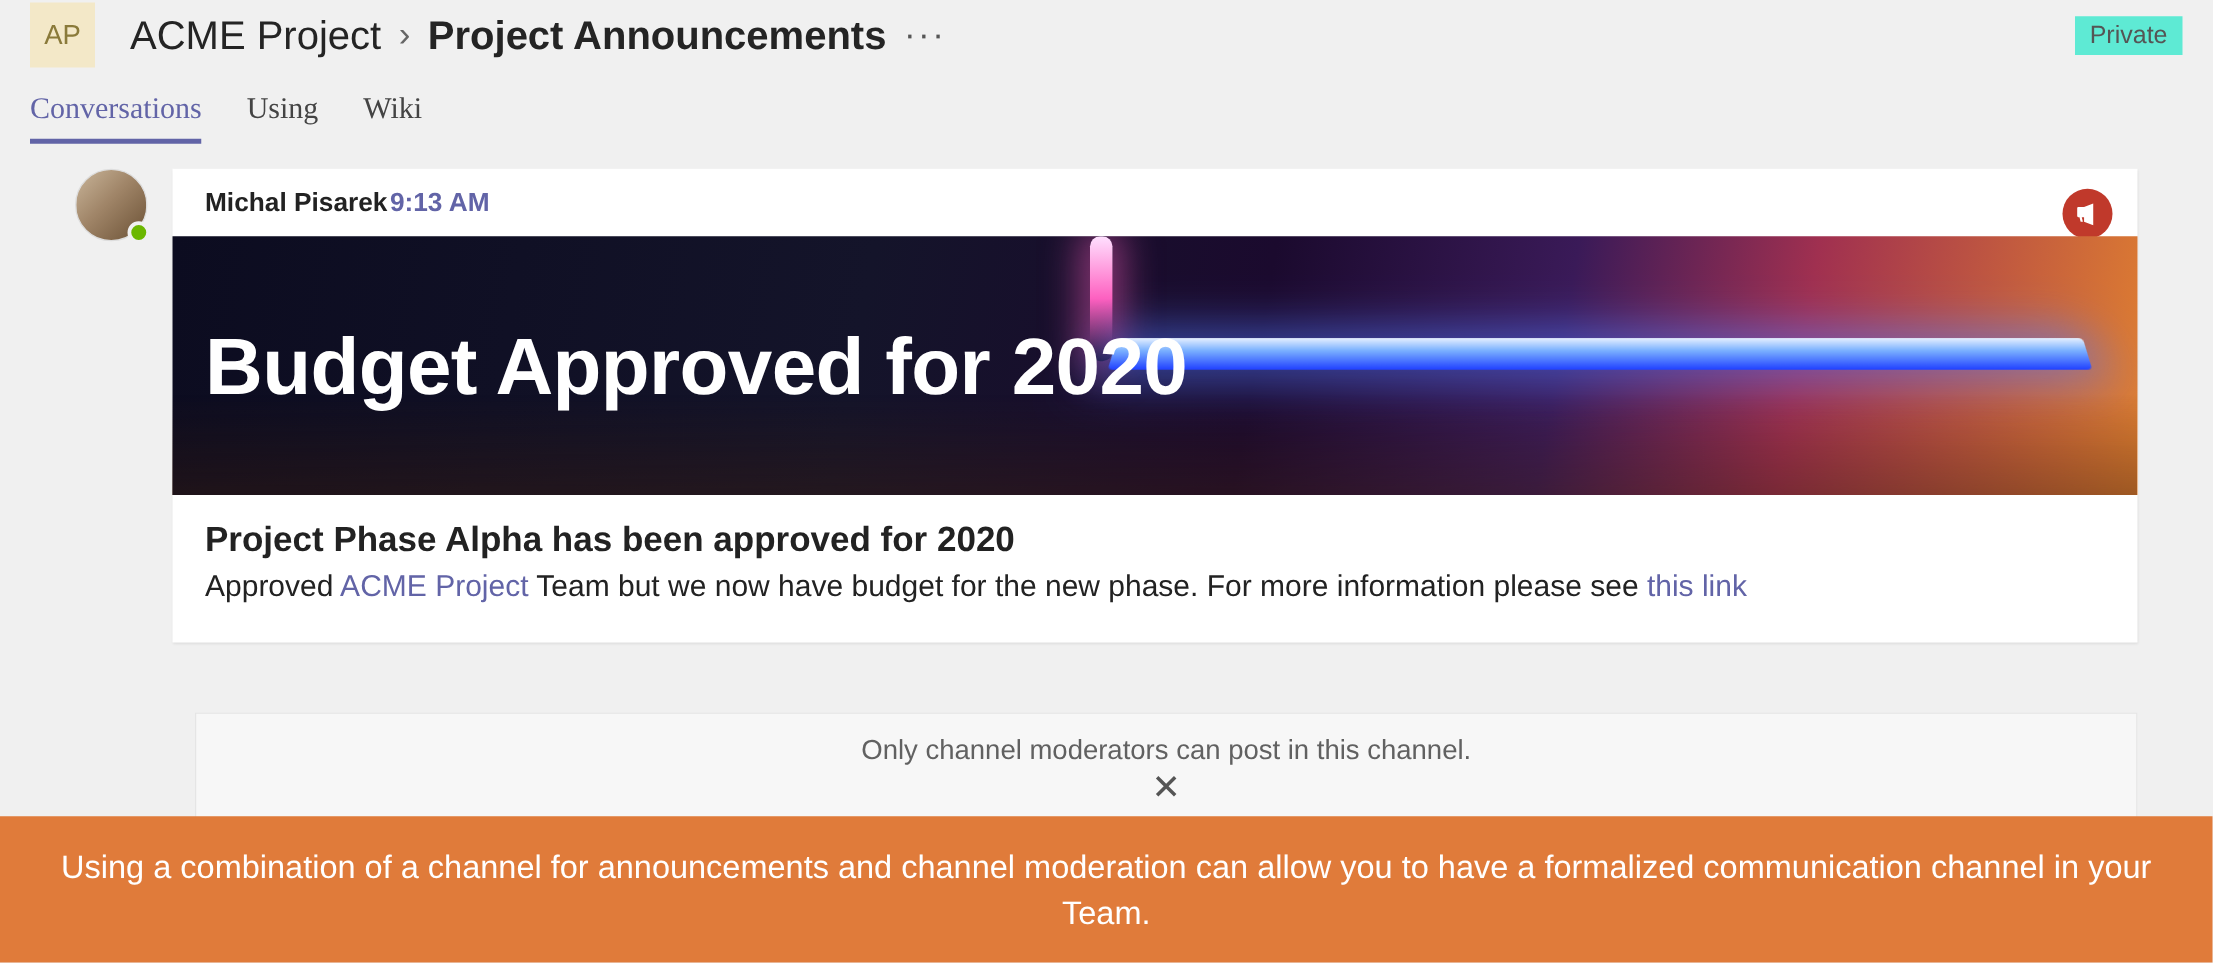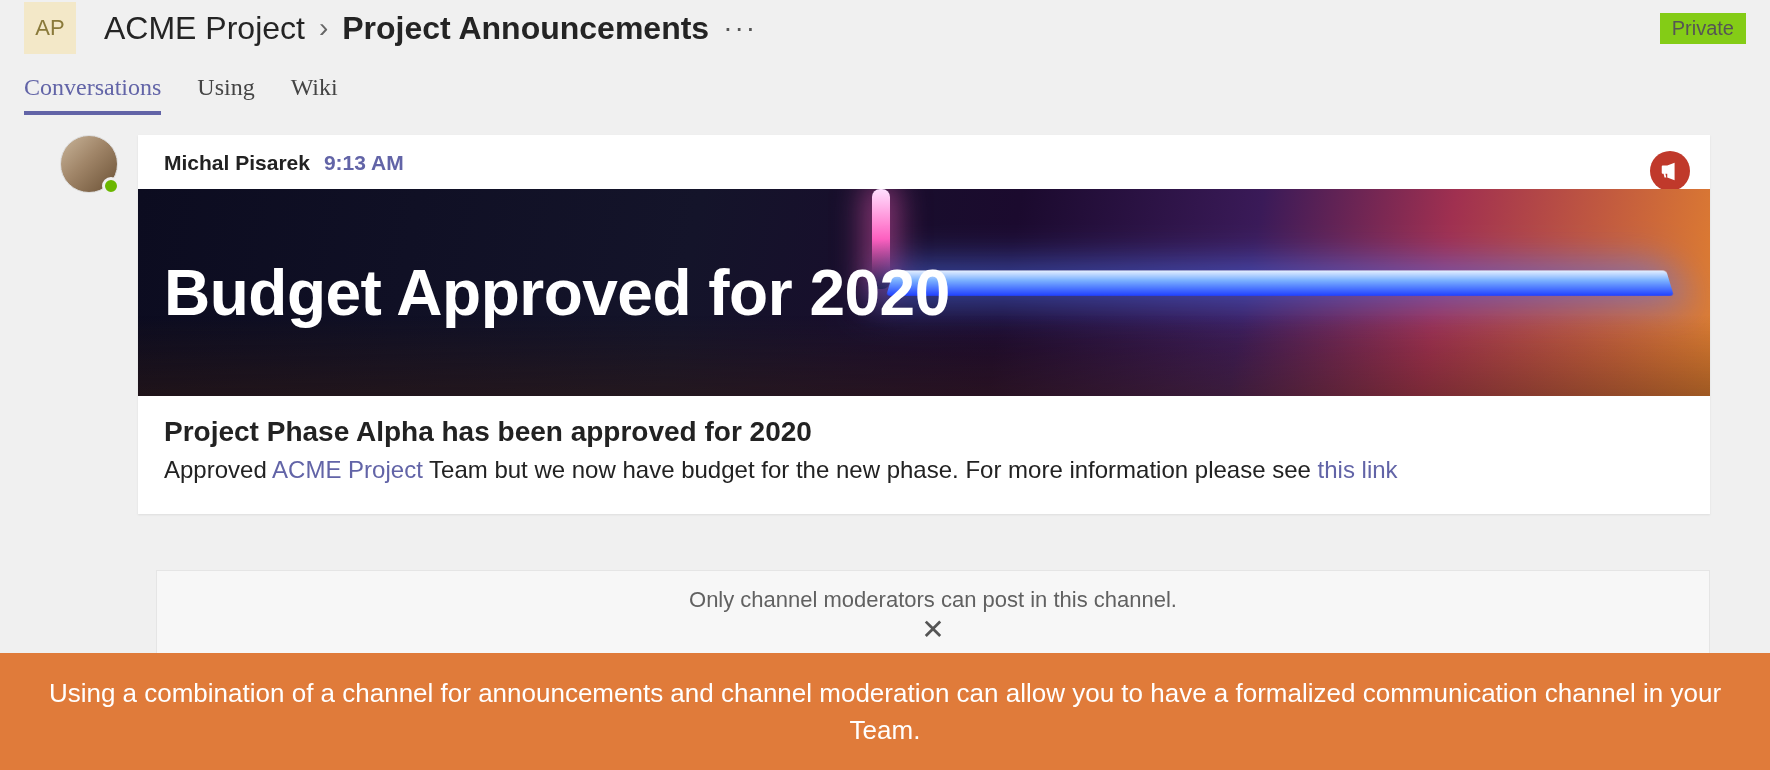--- a/index.html
+++ b/index.html
@@ -29,21 +29,21 @@
     align-items: center;
     font-size: 32px;
     color: #242424;
     flex: 1;
   }
   .breadcrumb-team { font-weight: 400; }
   .breadcrumb-sep { margin: 0 14px; color: #666; font-size: 28px; }
   .breadcrumb-channel { font-weight: 700; }
   .breadcrumb-more { margin-left: 14px; font-size: 28px; letter-spacing: 2px; color: #555; cursor: pointer; }
   .private-badge {
-    background: #84cc16;
+    background: #5eead4;
     color: #555;
     font-size: 20px;
     padding: 4px 12px;
   }
 
   .tabs {
     display: flex;
     gap: 36px;
     padding: 18px 24px 0 24px;
     font-size: 24px;
@@ -70,21 +70,21 @@
   }
   .post-card {
     flex: 1;
     background: #fff;
     box-shadow: 0 1px 2px rgba(0,0,0,0.08);
     position: relative;
   }
   .post-meta {
     display: flex;
     align-items: center;
-    gap: 14px;
+    gap: 2px;
     padding: 16px 26px 14px 26px;
     font-size: 21px;
   }
   .post-author { font-weight: 700; color: #222; }
   .post-time { color: #6264a7; font-weight: 600; }
   .announce-icon {
     position: absolute; top: 16px; right: 20px;
     width: 40px; height: 40px; border-radius: 50%;
     background: #c0392b;
     display: flex; align-items: center; justify-content: center;

